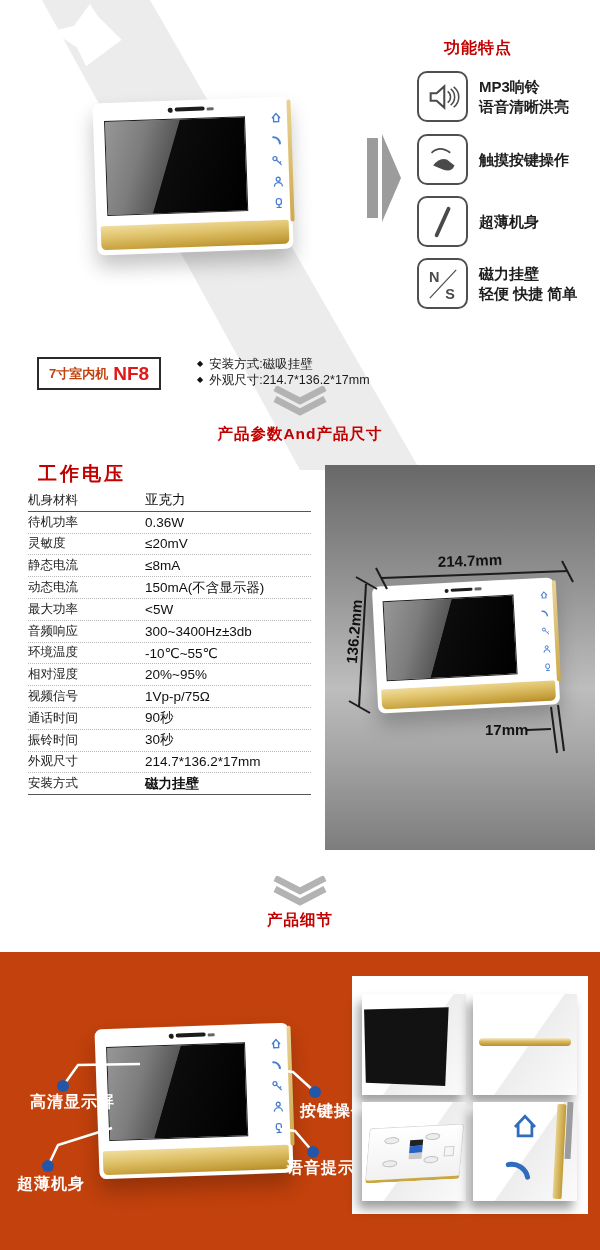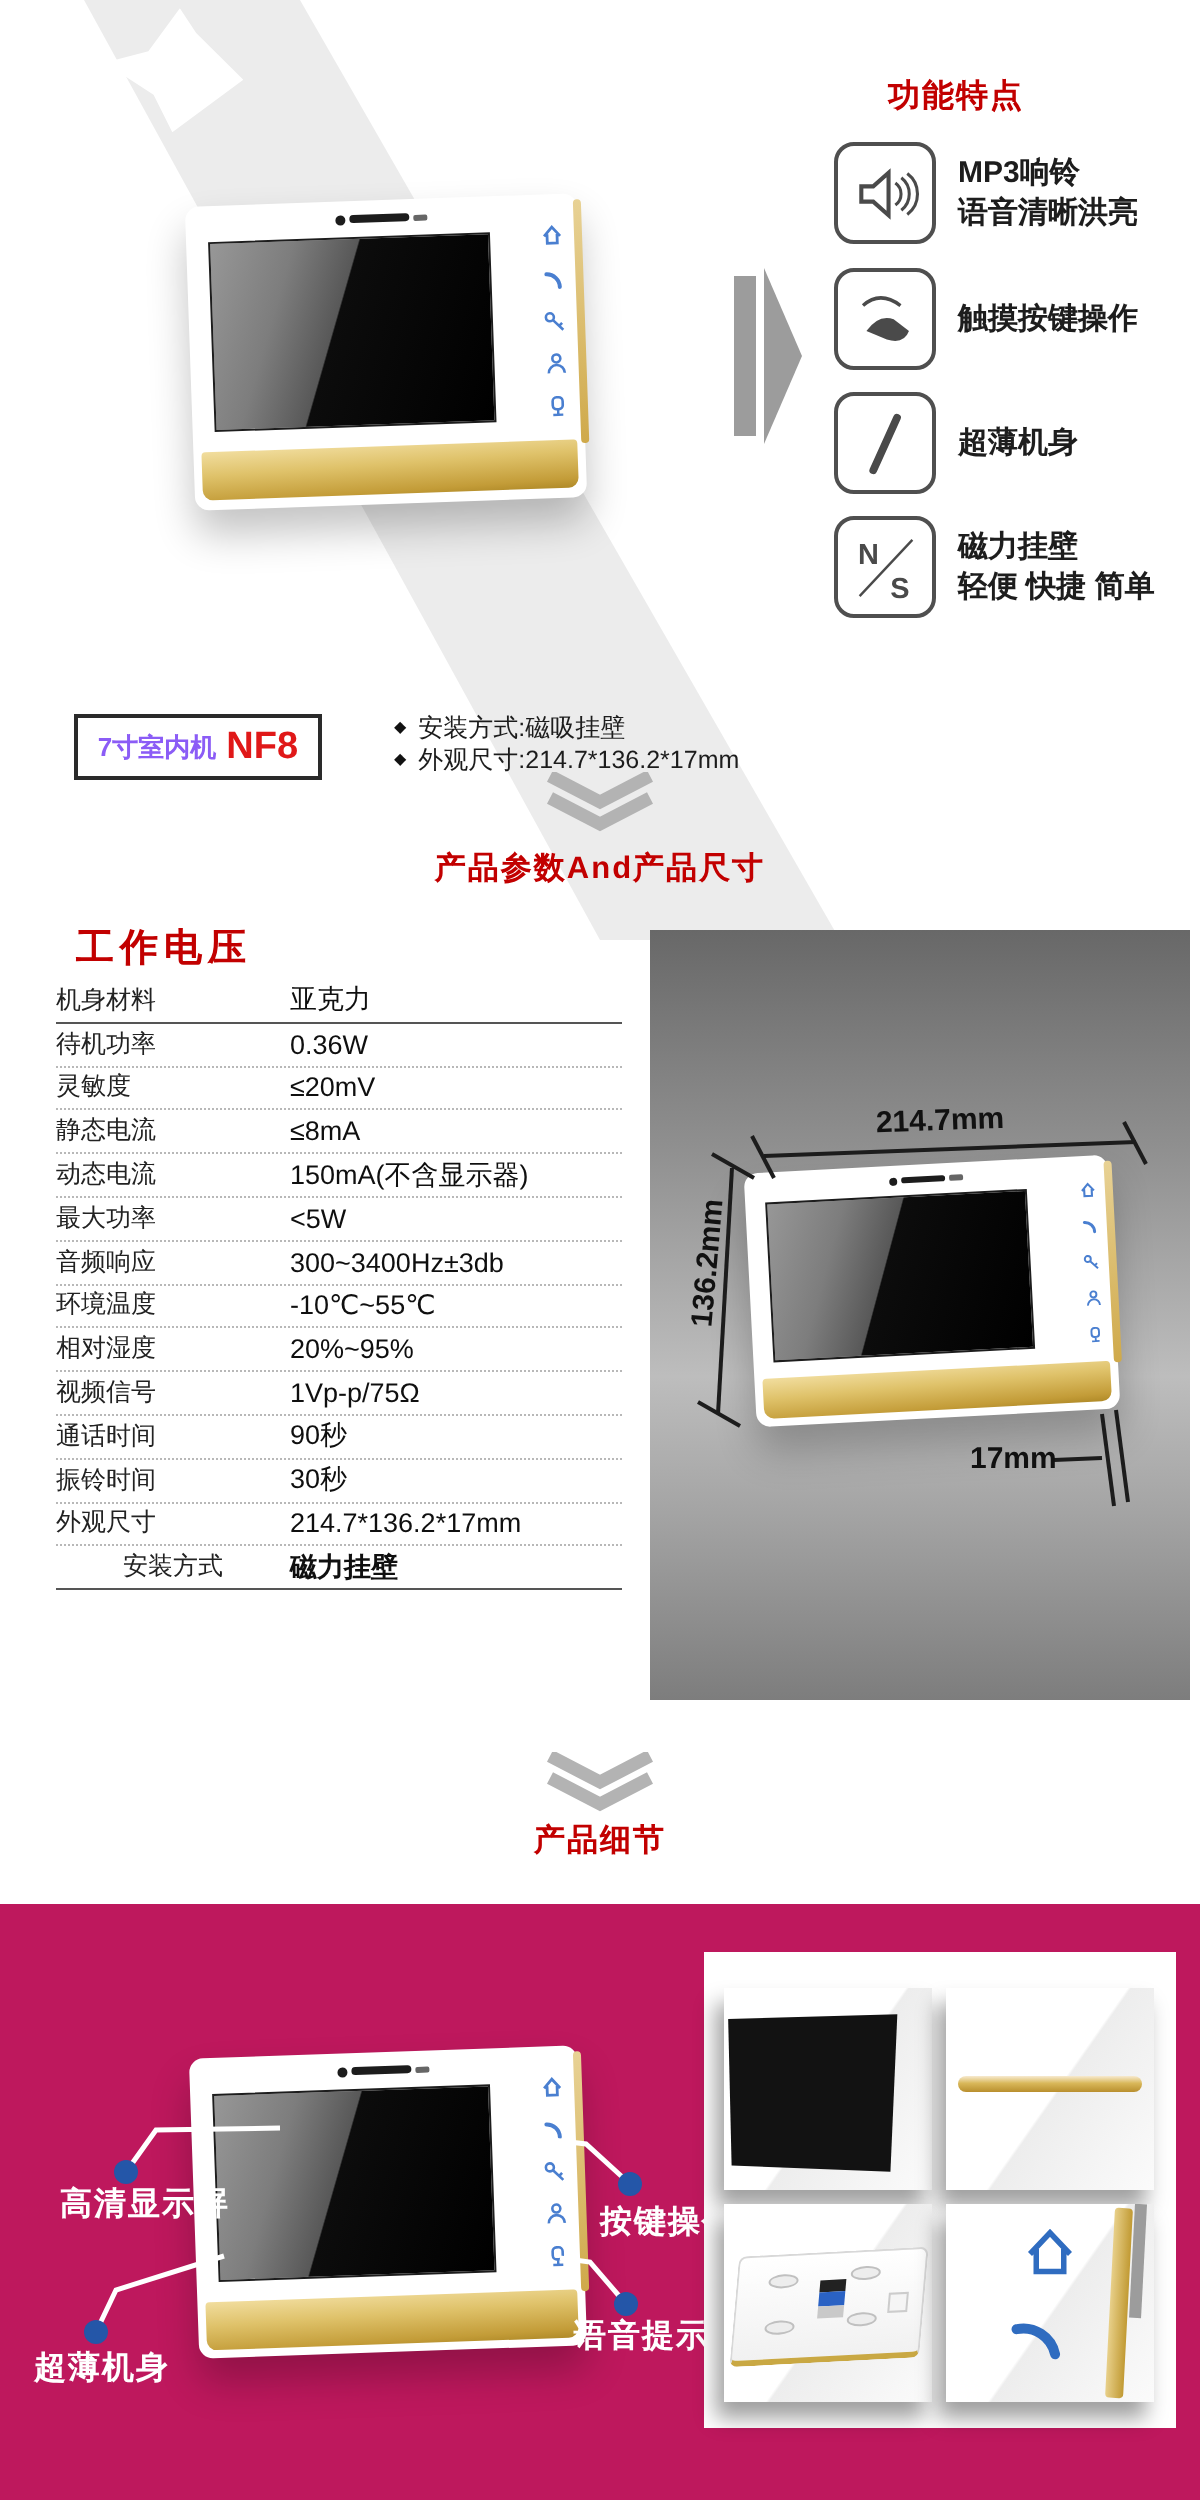--- a/index.html
+++ b/index.html
@@ -32,21 +32,21 @@
   .device.small .d-logo .bar{width:22px;height:3px;}
   .device.small .d-logo .dot{width:4px;height:4px;}
 
   
   .product-title{position:absolute;left:95px;top:322px;width:186px;text-align:center;white-space:nowrap;}
   .product-title .gold{font-family:"DejaVu Serif","Liberation Serif",serif;font-style:italic;font-weight:bold;
                        font-size:22px;color:#a27a1c;letter-spacing:7px;}
   .product-title .black{font-weight:bold;font-size:21px;color:#111;letter-spacing:1px;}
   .model-box{position:absolute;left:37px;top:357px;width:120px;height:29px;border:2px solid #2a2a2a;background:#fff;
              display:flex;align-items:center;justify-content:center;gap:5px;}
-  .model-box .prefix{font-size:13px;font-weight:bold;color:#8b5cf6;}
+  .model-box .prefix{font-size:13px;font-weight:bold;color:#c2410c;}
   .model-box .model{font-size:19px;font-weight:bold;color:#e01818;}
   .hero-bullets{position:absolute;left:197px;top:356px;width:190px;}
   .hero-bullets .b-row{display:flex;align-items:flex-start;gap:6px;font-size:12.5px;color:#1c1c1c;line-height:16px;}
   .hero-bullets .diamond{font-size:8px;line-height:16px;color:#111;}
 
   
   .features-title{position:absolute;left:444px;top:38px;font-size:16px;font-weight:bold;color:#c20000;letter-spacing:1px;}
   .feature-item{position:absolute;left:417px;display:flex;align-items:center;gap:11px;justify-content:center;}
   .fi-box{width:47px;height:47px;border:2px solid #4f4f4f;border-radius:10px;background:#fff;
           display:flex;align-items:center;justify-content:center;flex:0 0 auto;}
@@ -59,37 +59,37 @@
 
   
   .chevron{position:absolute;left:272px;}
   .divider-label{position:absolute;left:0;width:600px;text-align:center;font-size:15.5px;font-weight:bold;color:#c20000;letter-spacing:1px;}
 
   
   .specs-title{position:absolute;left:38px;top:461px;font-size:19px;font-weight:bold;color:#c20000;letter-spacing:3px;}
   .spec-table{position:absolute;left:28px;top:490px;width:283px;}
   .spec-row{display:flex;height:20.8px;align-items:center;border-bottom:1px dotted #b8b8b8;}
   .spec-row:first-child{border-bottom:1px solid #555;}
-  .spec-row:last-child{border-bottom:1px solid #555;text-align:center;}
+  .spec-row:last-child{border-bottom:1px solid #555;}
   .spec-row:last-child .spec-value{font-weight:bold;}
   .spec-label{width:117px;font-size:12.5px;color:#222;flex:0 0 auto;}
   .spec-value{font-size:13.5px;color:#0f0f0f;}
 
   
   .dim-panel{position:absolute;left:325px;top:465px;width:270px;height:385px;
              background:linear-gradient(180deg,#686868 0%,#8f8f8f 28%,#bdbdbd 58%,#a5a5a5 75%,#7d7d7d 100%);}
   .dim-w-label{position:absolute;left:80px;top:87px;width:130px;text-align:center;font-size:15px;font-weight:bold;
                color:#111;transform:rotate(-2deg);}
   .dim-h-label{position:absolute;left:-16px;top:158px;width:90px;text-align:center;font-size:15px;font-weight:bold;
                color:#111;transform:rotate(-85deg);}
   .dim-d-label{position:absolute;left:160px;top:256px;font-size:15px;font-weight:bold;color:#111;}
   .dim-lines{position:absolute;left:0;top:0;}
 
   
-  .detail-band{position:absolute;left:0;top:952px;width:600px;height:298px;background:#be185d;}
+  .detail-band{position:absolute;left:0;top:952px;width:600px;height:298px;background:#c2410c;}
   .callout-svg{position:absolute;left:0;top:0;pointer-events:none;}
   .callout-label{position:absolute;color:#fff;font-size:16px;font-weight:bold;letter-spacing:1px;white-space:nowrap;}
 
   .detail-card{position:absolute;left:352px;top:24px;width:236px;height:238px;background:#fff;}
   .cell{position:absolute;overflow:hidden;background:linear-gradient(125deg,#ffffff 0%,#ffffff 52%,#ededed 53%,#fbfbfb 100%);
         box-shadow:-4px 8px 10px rgba(0,0,0,.38);}
   .cell-tl{left:10px;top:18px;width:104px;height:101px;}
   .cell-tr{left:121px;top:18px;width:104px;height:101px;}
   .cell-bl{left:10px;top:126px;width:104px;height:99px;}
   .cell-br{left:121px;top:126px;width:104px;height:99px;}

